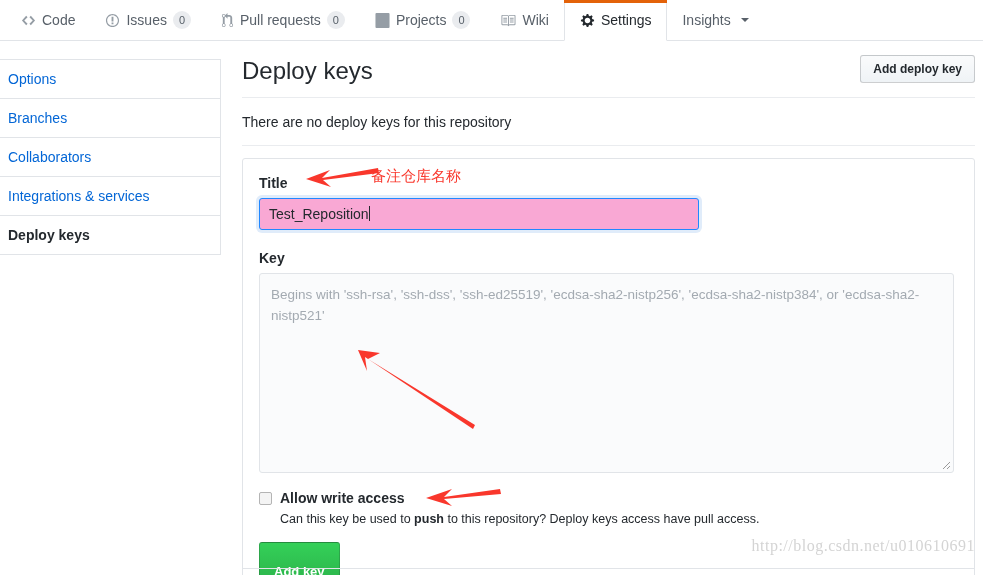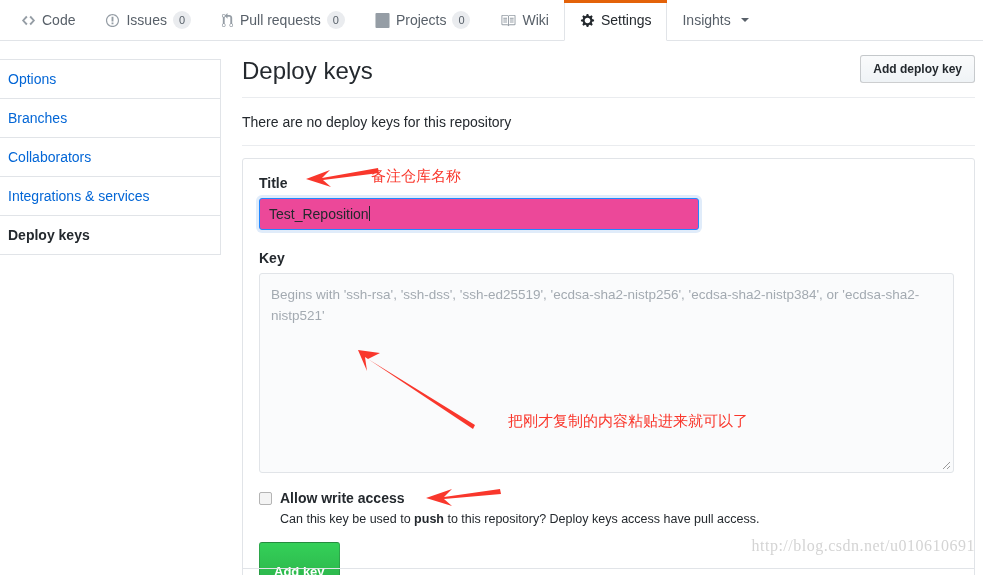--- a/index.html
+++ b/index.html
@@ -130,21 +130,21 @@
     display: inline-block; width: 1px; height: 15px;
     background: #24292e; vertical-align: -2px;
     margin-left: 0px;
   }
   .input-fake {
     display: block; width: 440px; height: 32px;
     border: 1px solid #2188ff; border-radius: 3px;
     box-shadow: 0 0 0 3px rgba(3,102,214,0.12);
     font-size: 14px; color: #24292e;
     padding: 6px 9px; line-height: 18px;
-    background: #ec4899; cursor: text;
+    background: #f9a8d4; cursor: text;
   }
 
   .key-label { margin-top: 20px; }
 
   .key-area {
     display: block; width: 695px; height: 200px;
     border: 1px solid #e1e4e8; border-radius: 3px;
     background: #fafbfc;
     padding: 10px 11px;
     font-size: 13.5px; color: #a3aab1;
@@ -316,21 +316,20 @@
   </main>
 
   <svg class="anno-svg" style="left:300px; top:164px;" width="80" height="28" viewBox="0 0 80 28">
     <path d="M78 4 L22 14 L30 6 L6 15 L31 23 L23 16 L79 9 Z" fill="#f9372c"></path>
   </svg>
   <div class="anno-text" style="left:371px; top:167px;">备注仓库名称</div>
 
   <svg class="anno-svg" style="left:340px; top:345px;" width="135" height="85" viewBox="0 0 135 85">
     <path d="M133 84 L25 12 L27 26 L18 5 L40 8 L28 14 L135 80 Z" fill="#f9372c"></path>
   </svg>
-  <div class="anno-text" style="left:508px; top:412px;">把刚才复制的内容粘贴进来就可以了</div>
 
   <svg class="anno-svg" style="left:420px; top:484px;" width="82" height="26" viewBox="0 0 82 26">
     <path d="M80 5 L24 13 L32 5 L6 14 L32 22 L24 15 L81 10 Z" fill="#f9372c"></path>
   </svg>
 
   <div class="watermark">http://blog.csdn.net/u010610691</div>
   <div class="bottom-rule"></div>
 
 </div>
 

